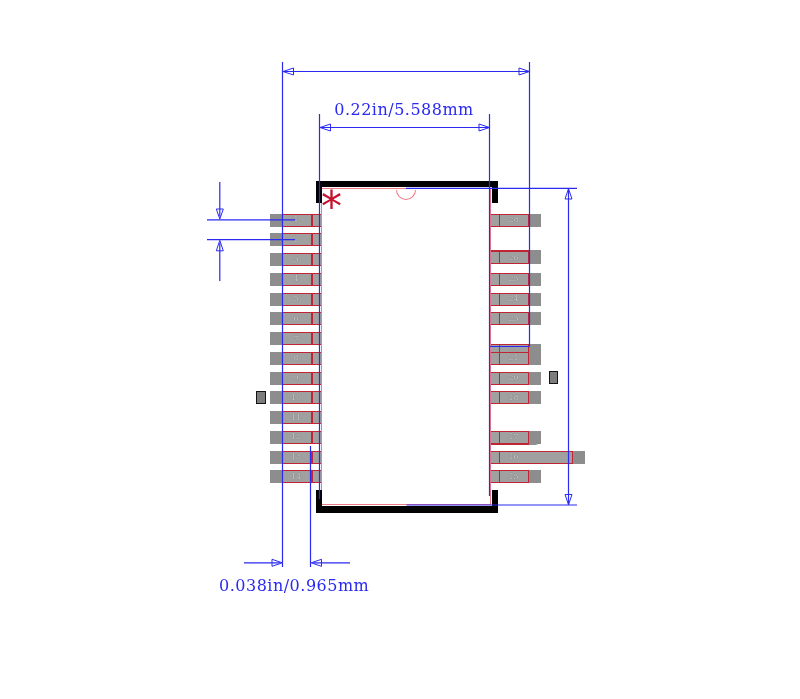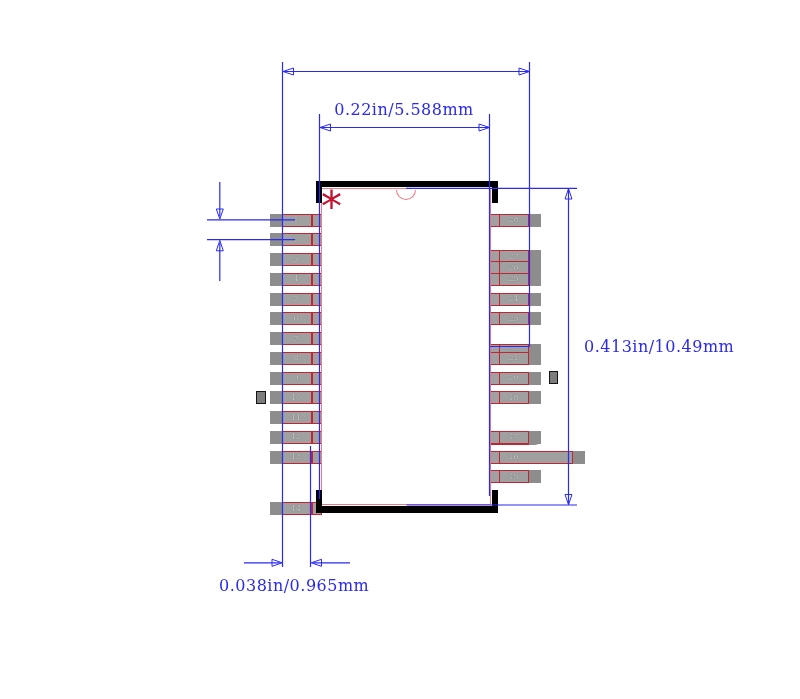--- a/index.html
+++ b/index.html
@@ -106,38 +106,38 @@
       <div class="pad left" style="top: 430.75px;">
         <div class="lead"></div>
         <div class="divider"></div>
         <span class="num">12</span>
       </div>
       <div class="pad left" style="top: 450.5px;">
         <div class="lead"></div>
         <div class="divider"></div>
         <span class="num">13</span>
       </div>
-      <div class="pad left" style="top: 470.25px; margin-top: 32px;">
+      <div class="pad left" style="top: 470.25px;">
         <div class="lead"></div>
         <div class="divider"></div>
         <span class="num">14</span>
       </div>
     </div>
   <div>
       <div class="pad right" style="top: 213.5px;">
         <div class="lead"></div>
         <div class="divider"></div>
         <span class="num">28</span>
       </div>
       <div class="pad right" style="top: 250px;">
         <div class="lead"></div>
         <div class="divider"></div>
         <span class="num">27</span>
       </div>
-      <div class="pad right" style="top: 261px; font-style: italic;">
+      <div class="pad right" style="top: 251px; font-style: italic;">
         <div class="lead"></div>
         <div class="divider"></div>
         <span class="num">26</span>
       </div>
       <div class="pad right" style="top: 272.75px;">
         <div class="lead"></div>
         <div class="divider"></div>
         <span class="num">25</span>
       </div>
       <div class="pad right" style="top: 292.5px;">
@@ -240,17 +240,16 @@
     <g>
       <line x1="310.5" y1="446" x2="310.5" y2="567"></line>
       <line x1="244" y1="562.8" x2="280.5" y2="562.8"></line>
       <line x1="313" y1="562.8" x2="350" y2="562.8"></line>
       <polygon points="282.3,562.8 272,559.3 272,566.3"></polygon>
       <polygon points="311.2,562.8 321.5,559.3 321.5,566.3"></polygon>
     </g>
   </svg>
 
   <div class="dimlabel centered" style="left:404px;top:100px;">0.22in/5.588mm</div>
-  <div class="dimlabel" style="left:584px;top:337px;">0.413in/10.49mm</div>
   <div class="dimlabel" style="left:219px;top:576px;">0.038in/0.965mm</div>
 
   <div id="star">*</div>
 </div>
 
 </body></html>

